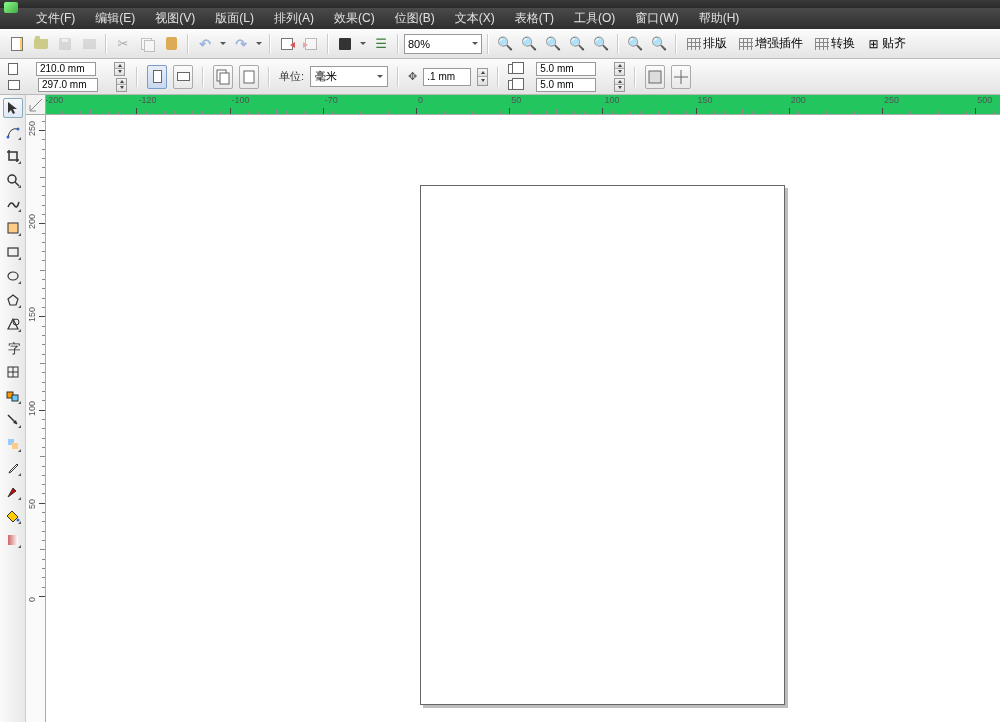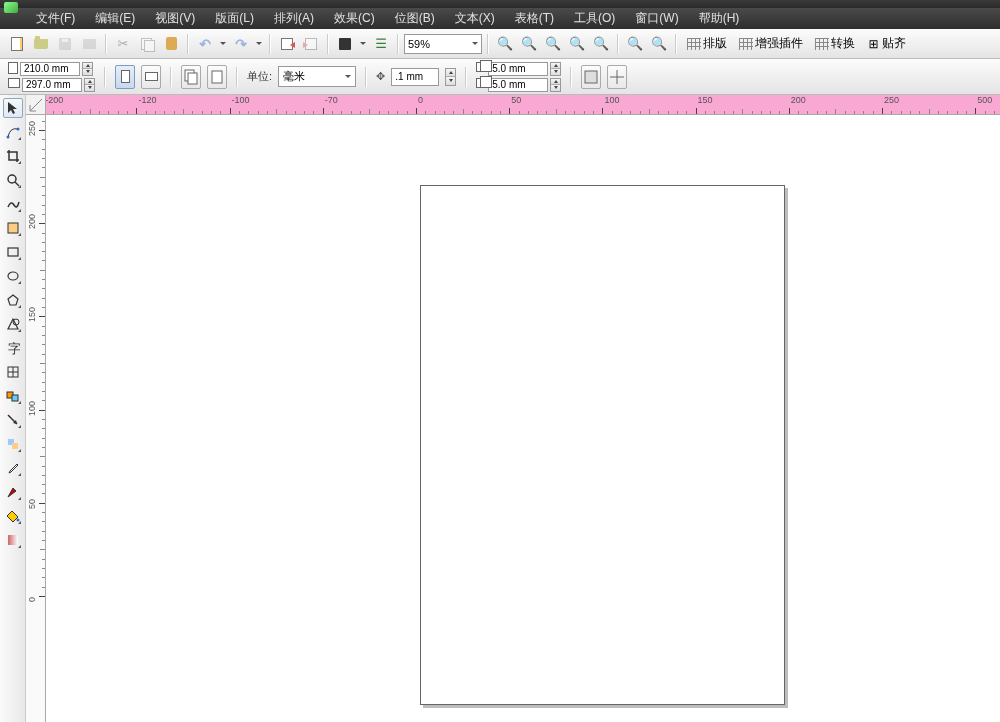--- a/index.html
+++ b/index.html
@@ -18,21 +18,21 @@
 .tb-btn { width: 22px; height: 22px; display: flex; align-items: center; justify-content: center; border-radius: 2px; cursor: pointer; background: transparent; border: 1px solid transparent; }
 .tb-sep { width: 2px; height: 20px; border-left: 1px solid #ccc; border-right: 1px solid #fff; margin: 0 3px; }
 .tb-drop { width: 10px; height: 22px; display: flex; align-items: center; justify-content: center; cursor: pointer; }
 .drop-arrow { width: 0; height: 0; border-left: 3px solid transparent; border-right: 3px solid transparent; border-top: 3px solid #555; }
 .zoom-select { width: 78px; height: 20px; font-size: 11px; border: 1px solid #999; background: #fff; padding: 0 3px; display: flex; align-items: center; justify-content: space-between; cursor: pointer; }
 
 
 .prop-bar { height: 36px; background: linear-gradient(to bottom, #fcfcfc, #e4e4e4); border-bottom: 1px solid #bbb; display: flex; align-items: center; padding: 0 8px; gap: 6px; }
 .page-select { width: 150px; height: 21px; border: 1px solid #888; background: linear-gradient(to bottom,#fff,#eee); padding: 0 5px; display: flex; align-items: center; justify-content: space-between; font-size: 11px; cursor: pointer; }
 .dim-block { display: flex; flex-direction: column; gap: 2px; }
-.dim-row { display: flex; gap: 2px; }
+.dim-row { display: flex; align-items: center; gap: 18px; }
 .dim-input { width: 60px; height: 14px; border: 1px solid #999; font-size: 10px; padding: 0 3px; background: #fff; }
 .spinner { width: 11px; height: 14px; display: flex; flex-direction: column; border: 1px solid #999; }
 .spinner > div { flex: 1; background: linear-gradient(#f5f5f5,#ddd); display: flex; align-items: center; justify-content: center; cursor: pointer; }
 .spinner > div:first-child { border-bottom: 1px solid #aaa; }
 .spin-up { width: 0; height: 0; border-left: 2px solid transparent; border-right: 2px solid transparent; border-bottom: 3px solid #444; }
 .spin-dn { width: 0; height: 0; border-left: 2px solid transparent; border-right: 2px solid transparent; border-top: 3px solid #444; }
 .orient-btn { width: 20px; height: 24px; border: 1px solid #aaa; background: linear-gradient(#fcfcfc,#e8e8e8); display: flex; align-items: center; justify-content: center; cursor: pointer; border-radius: 2px; }
 .orient-btn.active { background: linear-gradient(#e8eef7,#c8d8ee); border-color: #7a9cc7; }
 .unit-select { width: 78px; height: 21px; border: 1px solid #999; background: #fff; padding: 0 4px; display: flex; align-items: center; justify-content: space-between; cursor: pointer; font-size: 11px; }
 .prop-label { font-size: 11px; color: #333; }
@@ -44,21 +44,21 @@
 
 .work { position: absolute; top: 95px; left: 0; right: 0; bottom: 0; display: flex; }
 .toolbox { width: 26px; background: linear-gradient(to right,#fafafa,#e8e8e8); border-right: 1px solid #ccc; display: flex; flex-direction: column; align-items: center; padding-top: 3px; gap: 4px; }
 .tool { width: 20px; height: 20px; display: flex; align-items: center; justify-content: center; cursor: pointer; border: 1px solid transparent; border-radius: 2px; position: relative; }
 .tool.active { background: linear-gradient(#f6f8fb,#dfe9f6); border-color: #8ab; }
 .tool .fly { position: absolute; bottom: 1px; right: 1px; width: 0; height: 0; border-right: 3px solid #555; border-top: 3px solid transparent; }
 
 
 .canvas-area { flex: 1; position: relative; background: #fff; }
 .ruler-corner { position: absolute; top: 0; left: 0; width: 20px; height: 20px; background: #f2f2f2; border-right: 1px solid #aaa; border-bottom: 1px solid #aaa; z-index: 3; }
-.ruler-h { position: absolute; top: 0; left: 20px; right: 0; height: 20px; background: #f9a8d4; border-bottom: 1px solid #aaa; overflow: hidden; font-size: 9px; color: #555; }
+.ruler-h { position: absolute; top: 0; left: 20px; right: 0; height: 20px; background: #22c55e; border-bottom: 1px solid #aaa; overflow: hidden; font-size: 9px; color: #555; }
 .ruler-v { position: absolute; top: 20px; left: 0; width: 20px; bottom: 0; background: #fafafa; border-right: 1px solid #aaa; overflow: hidden; font-size: 9px; color: #555; }
 .rh-mark { position: absolute; top: 0; height: 20px; }
 .rh-mark .maj { position: absolute; bottom: 0; width: 1px; height: 7px; background: #444; }
 .rh-mark .lbl { position: absolute; top: 0; left: 2px; font-size: 9px; }
 .rh-min { position: absolute; bottom: 0; width: 1px; height: 3px; background: #888; }
 .rv-mark { position: absolute; left: 0; width: 20px; }
 .rv-mark .maj { position: absolute; right: 0; height: 1px; width: 7px; background: #444; }
 .rv-mark .lbl { position: absolute; left: 1px; transform: rotate(-90deg); transform-origin: left top; font-size: 9px; white-space: nowrap; }
 .rv-min { position: absolute; right: 0; height: 1px; width: 3px; background: #888; }
 .page-shadow { position: absolute; background: #bdbdbd; }
@@ -165,21 +165,21 @@
       <span class="ico-app"></span>
     </div>
   <div class="tb-drop">
       <div class="drop-arrow"></div>
     </div>
   <div class="tb-btn">
       <span class="ico-opts">☰</span>
     </div>
   <div class="tb-sep"></div>
   <div class="zoom-select">
-    <span>59%</span>
+    <span>80%</span>
     <div class="drop-arrow"></div>
   </div>
   <div class="tb-sep"></div>
   <div class="tb-btn">
       <span class="ico-zoomin">🔍</span>
     </div>
   <div class="tb-btn">
       <span class="ico-zoomin">🔍</span>
     </div>
   <div class="tb-btn">

